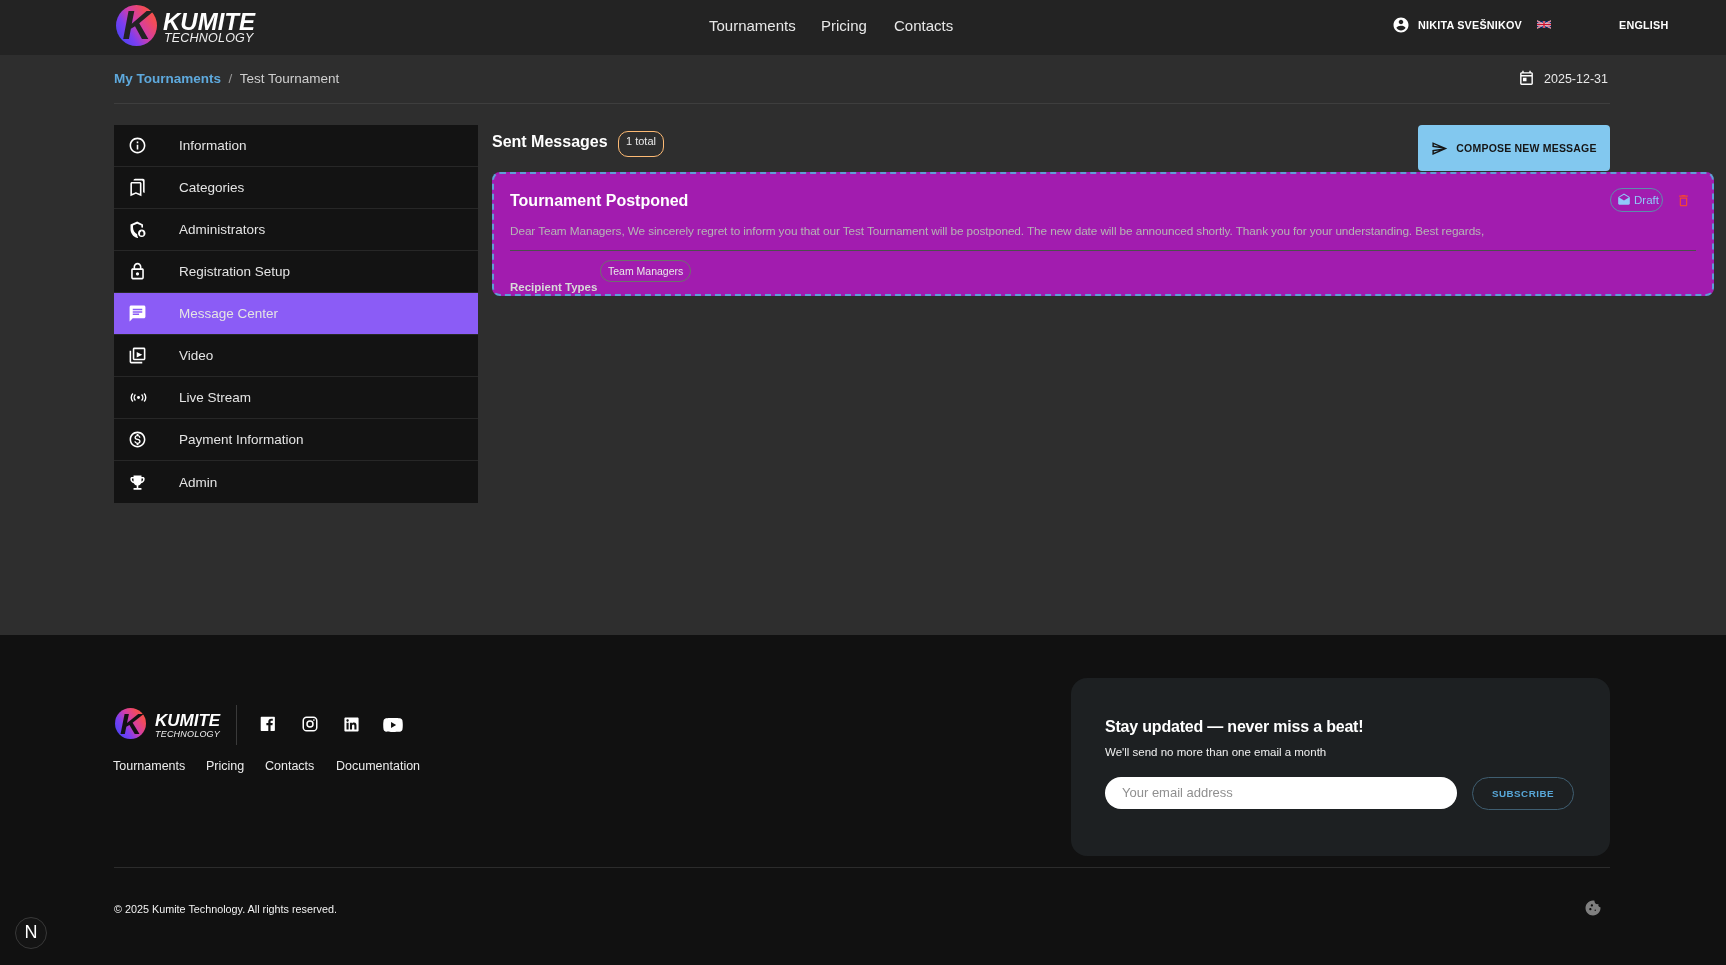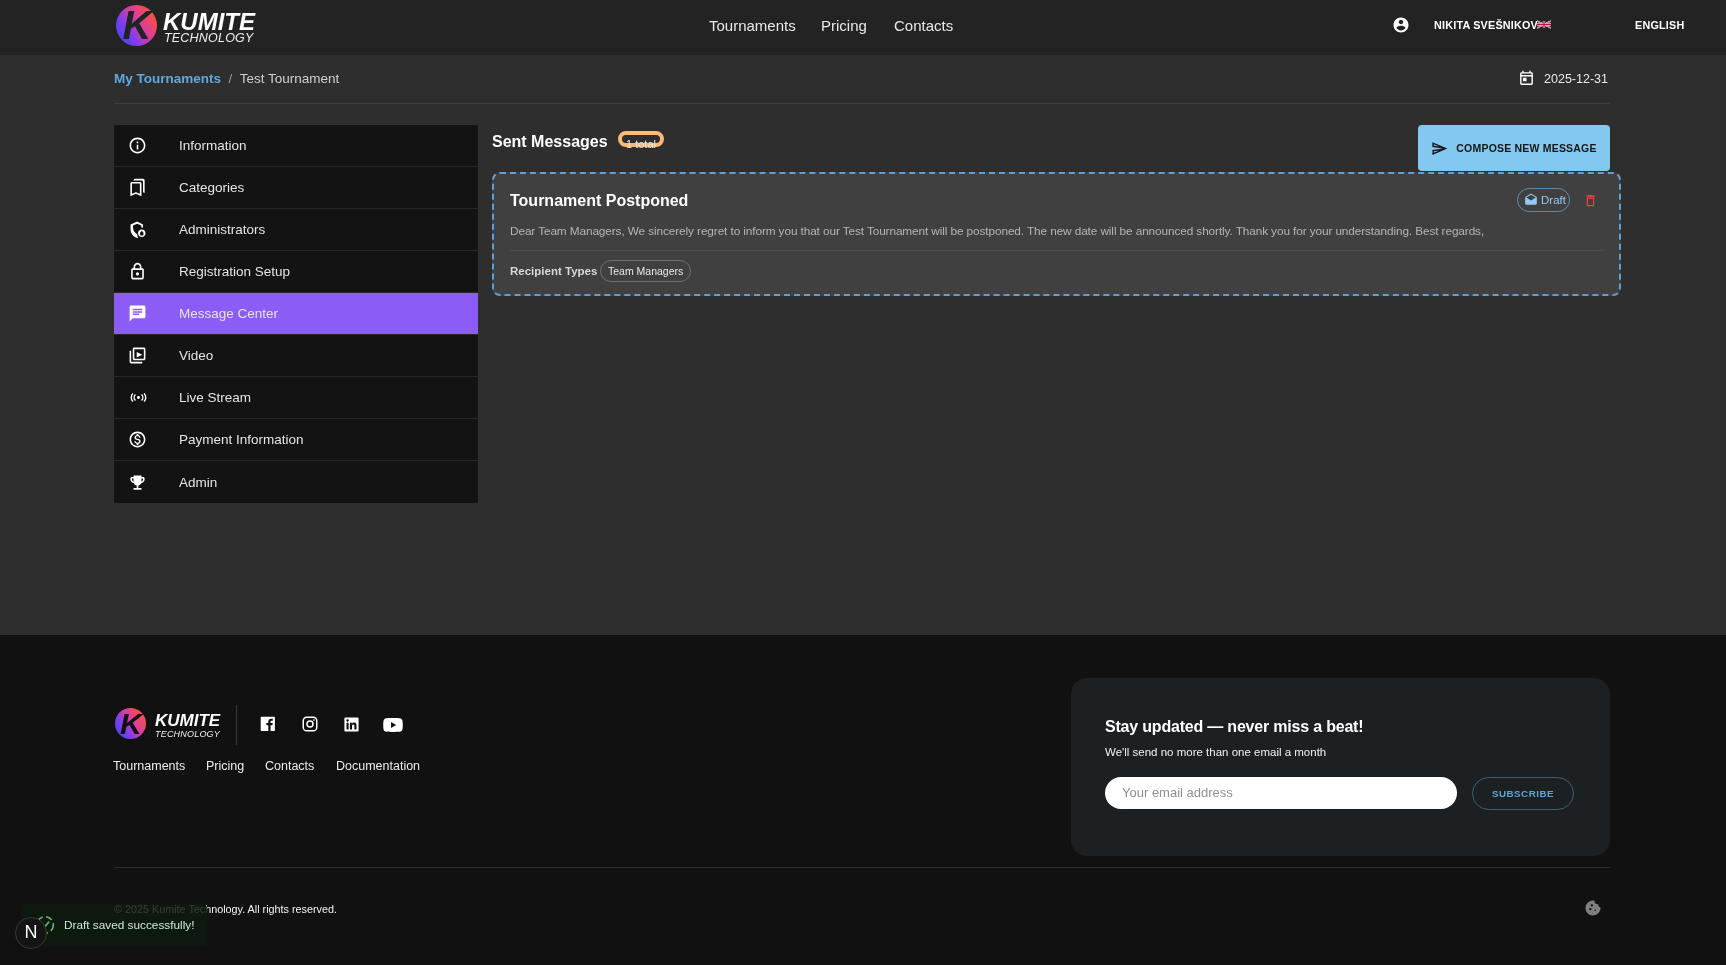--- a/index.html
+++ b/index.html
@@ -2,42 +2,42 @@
 <html><head>
 <meta charset="utf-8">
 <style>
   * { margin:0; padding:0; box-sizing:border-box; }
   html,body { width:1726px; height:965px; background:#2e2e2e; font-family:"Liberation Sans", sans-serif; overflow:hidden; }
   .abs { position:absolute; }
   #page { position:relative; width:1726px; height:965px; }
   
   #navbar { position:absolute; left:0; top:0; width:1726px; height:55px; background:#232323; }
   .navlink { position:absolute; top:17px; color:#e8e8e8; font-size:15px; }
-  #acct { position:absolute; top:19px; color:#fff; font-size:10.8px; font-weight:bold; letter-spacing:.2px;margin-left:16px; }
+  #acct { position:absolute; top:19px; color:#fff; font-size:10.8px; font-weight:bold; letter-spacing:.2px; }
   
   #crumb { position:absolute; top:71px; left:114px; font-size:13.5px; color:#cfcfcf; }
   #crumb a { color:#5ea9dd; text-decoration:none;font-weight:bold; }
   #daterow { position:absolute; top:70px; right:118px; color:#e8e8e8; font-size:12.5px; display:flex; align-items:center; gap:9px; }
   #topdiv { position:absolute; left:114px; top:103px; width:1496px; height:1px; background:#3e3e3e; }
   
   #sidebar { position:absolute; left:114px; top:125px; width:364px; background:#131313; }
   .mi { position:relative; height:42px; border-bottom:1px solid #272727; display:flex; align-items:center; }
   .mi:last-child { border-bottom:none; }
   .mi svg { position:absolute; left:14px; }
   .mi span { position:absolute; left:65px; color:#e4e4e4; font-size:13.5px; }
   .mi.active { background:#8b5cf6; }
   
   #ctitle { position:absolute; left:492px; top:133px; color:#fff; font-size:16px; font-weight:bold; }
-  #totchip { position:absolute; left:618px; top:131px; width:46px; height:16px; border:4px solid #fdba74; border-radius:10px; color:#e8e8e8; font-size:11px; text-align:center; line-height:18px; }
+  #totchip { position:absolute; left:618px; top:131px; width:46px; height:26px; border:1px solid #fdba74; border-radius:10px; color:#e8e8e8; font-size:11px; text-align:center; line-height:18px; }
   #composebtn { position:absolute; left:1418px; top:125px; width:192px; height:46px; background:#82c8ef; border-radius:4px; color:#161616; font-size:10.5px; font-weight:bold; letter-spacing:.2px; display:flex; align-items:center; justify-content:center; gap:8px; white-space:nowrap; }
-  #card { position:absolute; left:492px; top:172px; width:1129px; height:124px; background:#404040; border:2px dashed #5e9fd6; border-radius:8px; }
+  #card { position:absolute; left:492px; top:172px; width:1222px; height:124px; background:#a21caf; border:2px dashed #5e9fd6; border-radius:8px; }
   #card h2 { position:absolute; left:16px; top:18px; color:#fff; font-size:16px; font-weight:bold; }
   #card .body { position:absolute; left:16px; top:50px; color:#b5b5b5; font-size:11.8px; letter-spacing:-0.1px; white-space:nowrap; }
   #card .div { position:absolute; left:16px; right:16px; top:76px; height:1px; background:#4d4d4d; }
-  #card .rt { position:absolute; left:16px; top:91px; color:#d8d8d8; font-size:11.5px; font-weight:bold; }
+  #card .rt { position:absolute; left:16px; top:107px; color:#d8d8d8; font-size:11.5px; font-weight:bold; }
   #card .chip { position:absolute; left:106px; top:86px; height:22px; padding:0 7px; border:1px solid #6f6f6f; border-radius:11px; color:#e8e8e8; font-size:10.5px; line-height:20px; }
   #draftchip { position:absolute; right:49px; top:14px; width:53px; height:24px; border:1px solid #5d8dab; border-radius:12px; display:flex; align-items:center; gap:3px; padding-left:6px; color:#90caf9; font-size:11.5px; }
   #trash { position:absolute; right:21px; top:19px; }
   
   #footer { position:absolute; left:0; top:635px; width:1726px; height:330px; background:#111; }
   .flink { position:absolute; top:124px; color:#ececec; font-size:12.5px; }
   #nlcard { position:absolute; left:1071px; top:43px; width:539px; height:178px; background:#1d2022; border-radius:16px; }
   #nlcard h3 { position:absolute; left:34px; top:40px; color:#fff; font-size:16px; font-weight:bold; letter-spacing:-0.2px; }
   #nlcard .sub { position:absolute; left:34px; top:68px; color:#f0f0f0; font-size:11.5px; }
   #nlinput { position:absolute; left:34px; top:99px; width:352px; height:32px; background:#fff; border-radius:16px; color:#8f8f8f; font-size:13px; line-height:32px; padding-left:17px; }
@@ -219,22 +219,15 @@
       <div id="subbtn">SUBSCRIBE</div>
     </div>
     <div id="botdiv"></div>
     <div id="copyr">© 2025 Kumite Technology. All rights reserved.</div>
 
     <svg class="abs" style="left:1584px;top:264px" width="18" height="18" viewBox="0 0 24 24" fill="#7f7f7f">
         <path d="M21.95 10.99c-1.79-.03-3.7-1.95-2.68-4.22-2.98 1-5.77-1.59-5.19-4.56C6.95.71 2 6.58 2 12c0 5.52 4.48 10 10 10 5.89 0 10.54-5.08 9.95-11.01zM8.5 15c-.83 0-1.5-.67-1.5-1.5S7.67 12 8.5 12s1.5.67 1.5 1.5S9.33 15 8.5 15zm2-5C9.67 10 9 9.33 9 8.5S9.67 7 10.5 7s1.5.67 1.5 1.5-.67 1.5-1.5 1.5zm4.5 6c-.55 0-1-.45-1-1s.45-1 1-1 1 .45 1 1-.45 1-1 1z"></path>
       </svg>
   </div>
 
-  <div id="toast">
-    <svg class="abs" style="left:14px;top:11px" width="20" height="20" viewBox="0 0 24 24" fill="none" stroke="#5cb85c" stroke-width="2">
-        <circle cx="12" cy="12" r="10" stroke-dasharray="8 4"></circle>
-        <path d="M7.5 12.5l3 3 6-7" stroke-linecap="round" stroke-linejoin="round"></path>
-      </svg>
-    <span>Draft saved successfully!</span>
-  </div>
   <div id="nextbtn">N</div>
 
 </div>
 
 </body></html>

